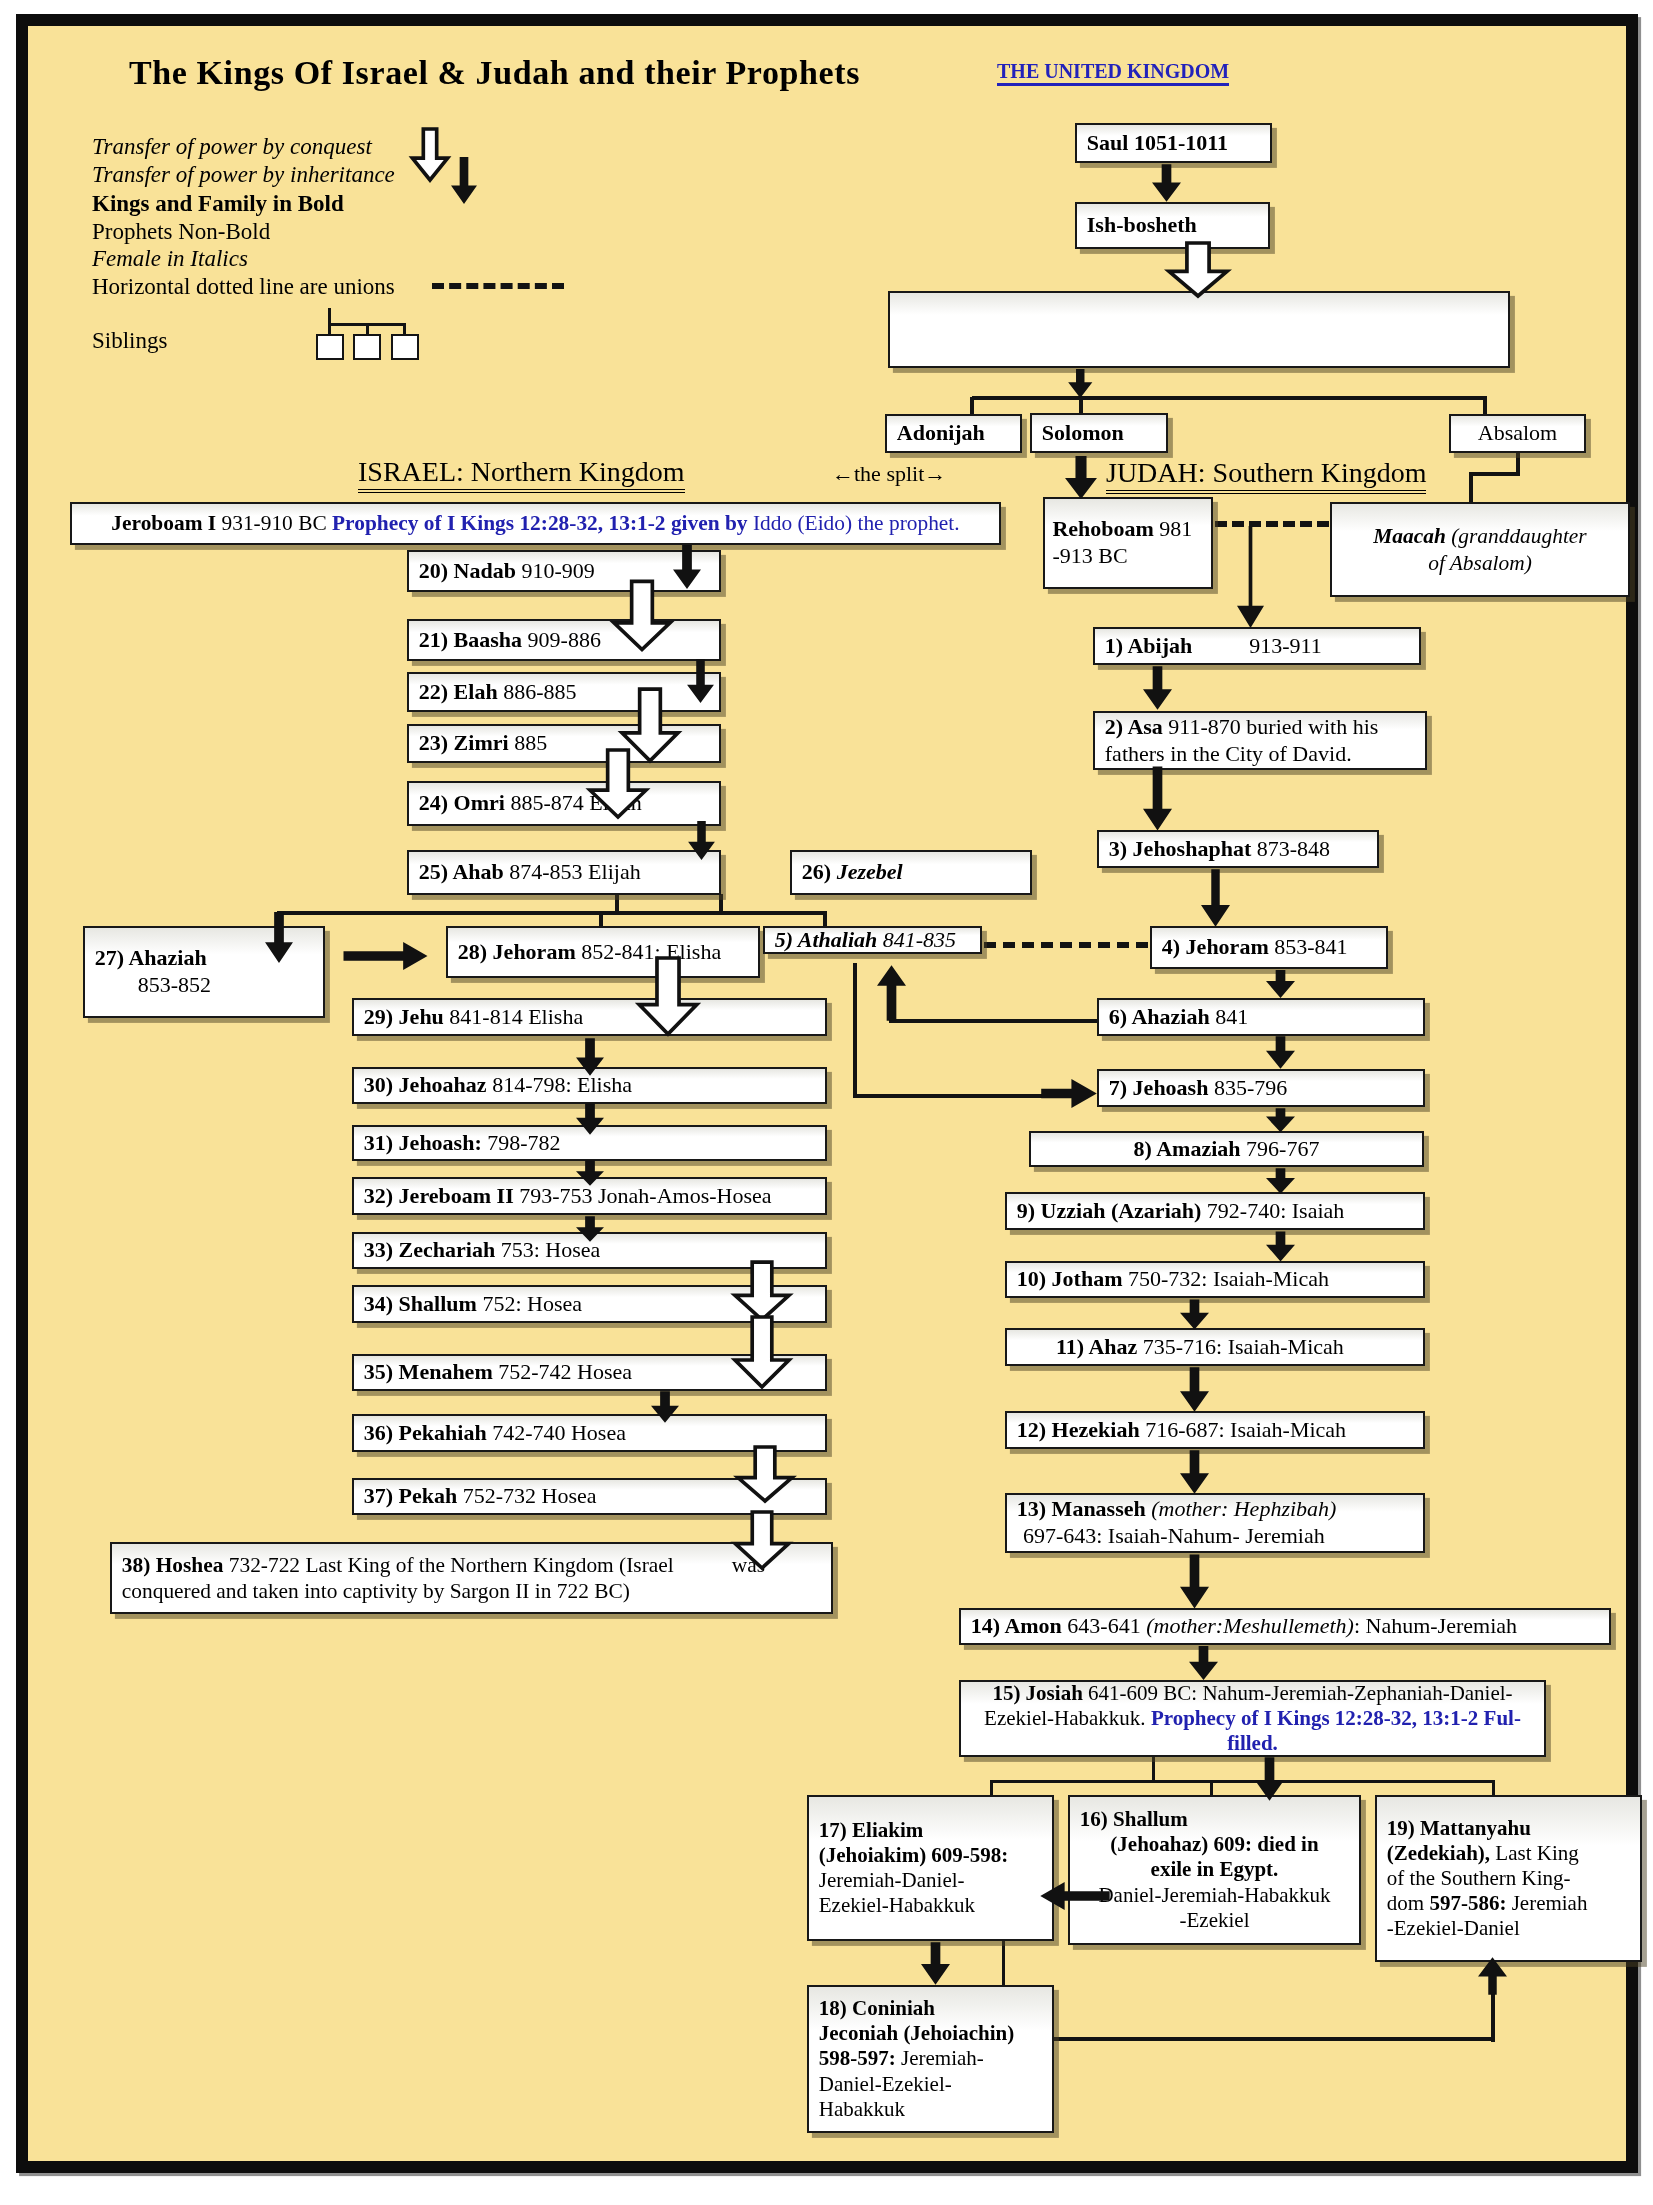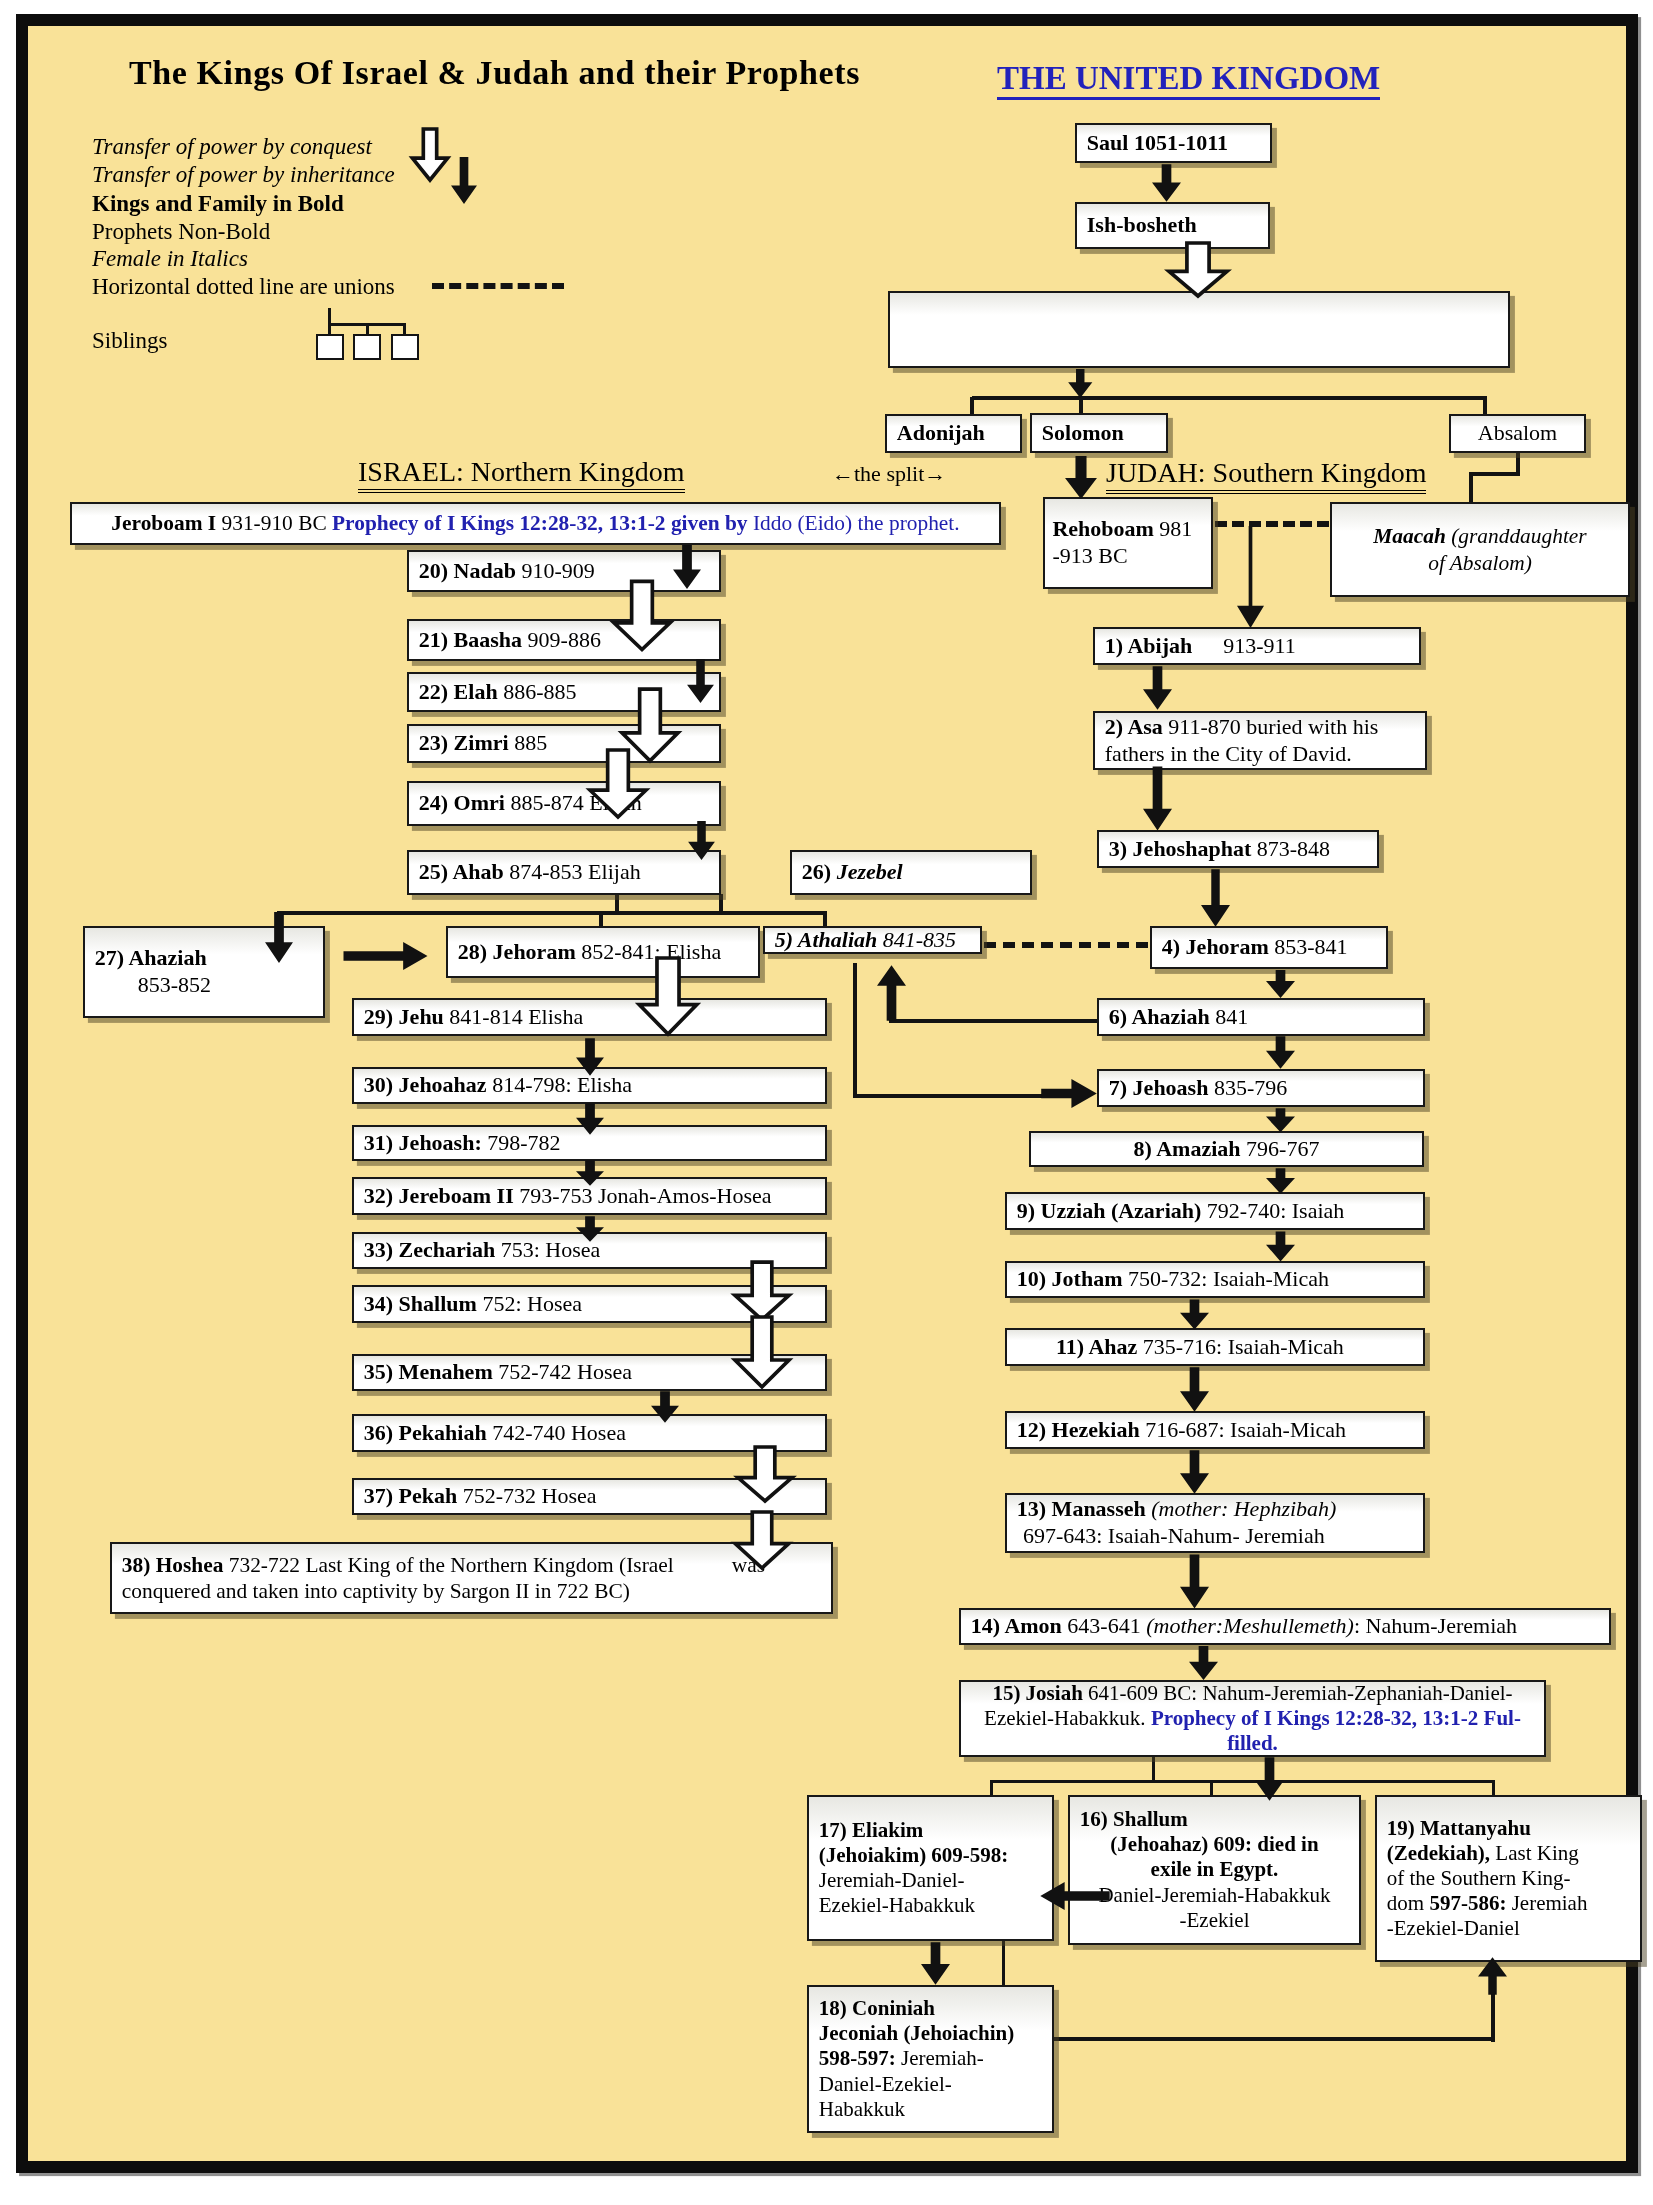--- a/index.html
+++ b/index.html
@@ -20,21 +20,21 @@
   .lk{color:#3c5fd7;text-decoration:underline}.f34{font-size:21px;line-height:1.2}
   .ln{position:absolute;background:#131313;z-index:1}
   .dsh{position:absolute;z-index:1;border-top:6.1px dashed #131313;height:0}
   .hdr{position:absolute;z-index:2;font-weight:normal;font-size:28px;white-space:nowrap}
   .hdr>span{border-bottom:4.3px double #000;padding-bottom:1.8px}
   .lgd{position:absolute;font-size:23px;z-index:2;white-space:nowrap}
   .sb{position:absolute;width:28px;height:26px;background:#fff;border:2.5px solid #141414;
       box-sizing:border-box;z-index:2}
   .ttl{position:absolute;left:129px;top:54px;font-size:34px;font-weight:bold;
        letter-spacing:0.6px;z-index:2;white-space:nowrap}
-  .ukh{position:absolute;left:997px;top:60px;font-size:33px;font-weight:bold;
+  .ukh{position:absolute;left:997px;top:60px;font-size:20px;font-weight:bold;
        color:#2222bb;z-index:2;white-space:nowrap}
   .ukh>span{border-bottom:3.1px solid #2222bb;padding-bottom:1.2px}
   svg.ar{position:absolute;z-index:3;overflow:visible}
 </style>
 </head>
 <body>
 
 <div class="frame"></div>
 
 <div class="ttl"><span>The Kings Of Israel &amp; Judah and their Prophets</span></div>
@@ -145,21 +145,21 @@
   </div>
 <div class="bx" style="left:352px;top:1478px;width:475px;height:37px">
   <div class="row"><span class="b">37) Pekah</span><span> 752-732 Hosea</span></div>
   </div>
 <div class="bx" style="left:110px;top:1542px;width:723px;height:72px;font-size:21.4px">
   <div class="row"><span class="b">38) Hoshea</span><span> 732-722 Last King of the Northern Kingdom (Israel</span><span style="margin-left:58px">was</span></div>
   <div class="row"><span>conquered and taken into captivity by Sargon II in 722 BC)</span></div>
   </div>
 
 <div class="bx" style="left:1093px;top:627px;width:328px;height:38px">
-  <div class="row"><span class="b">1) Abijah</span><span style="margin-left:31px">913-911</span></div>
+  <div class="row"><span class="b">1) Abijah</span><span style="margin-left:57px">913-911</span></div>
   </div>
 <div class="bx" style="left:1093px;top:711px;width:334px;height:59px">
   <div class="row"><span class="b">2) Asa</span><span> 911-870 buried with his</span></div>
   <div class="row"><span>fathers in the City of David.</span></div>
   </div>
 <div class="bx" style="left:1097px;top:830px;width:282px;height:38px">
   <div class="row"><span class="b">3) Jehoshaphat</span><span> 873-848</span></div>
   </div>
 <div class="bx" style="left:1097px;top:998px;width:328px;height:38px">
   <div class="row"><span class="b">6) Ahaziah</span><span> 841</span></div>

